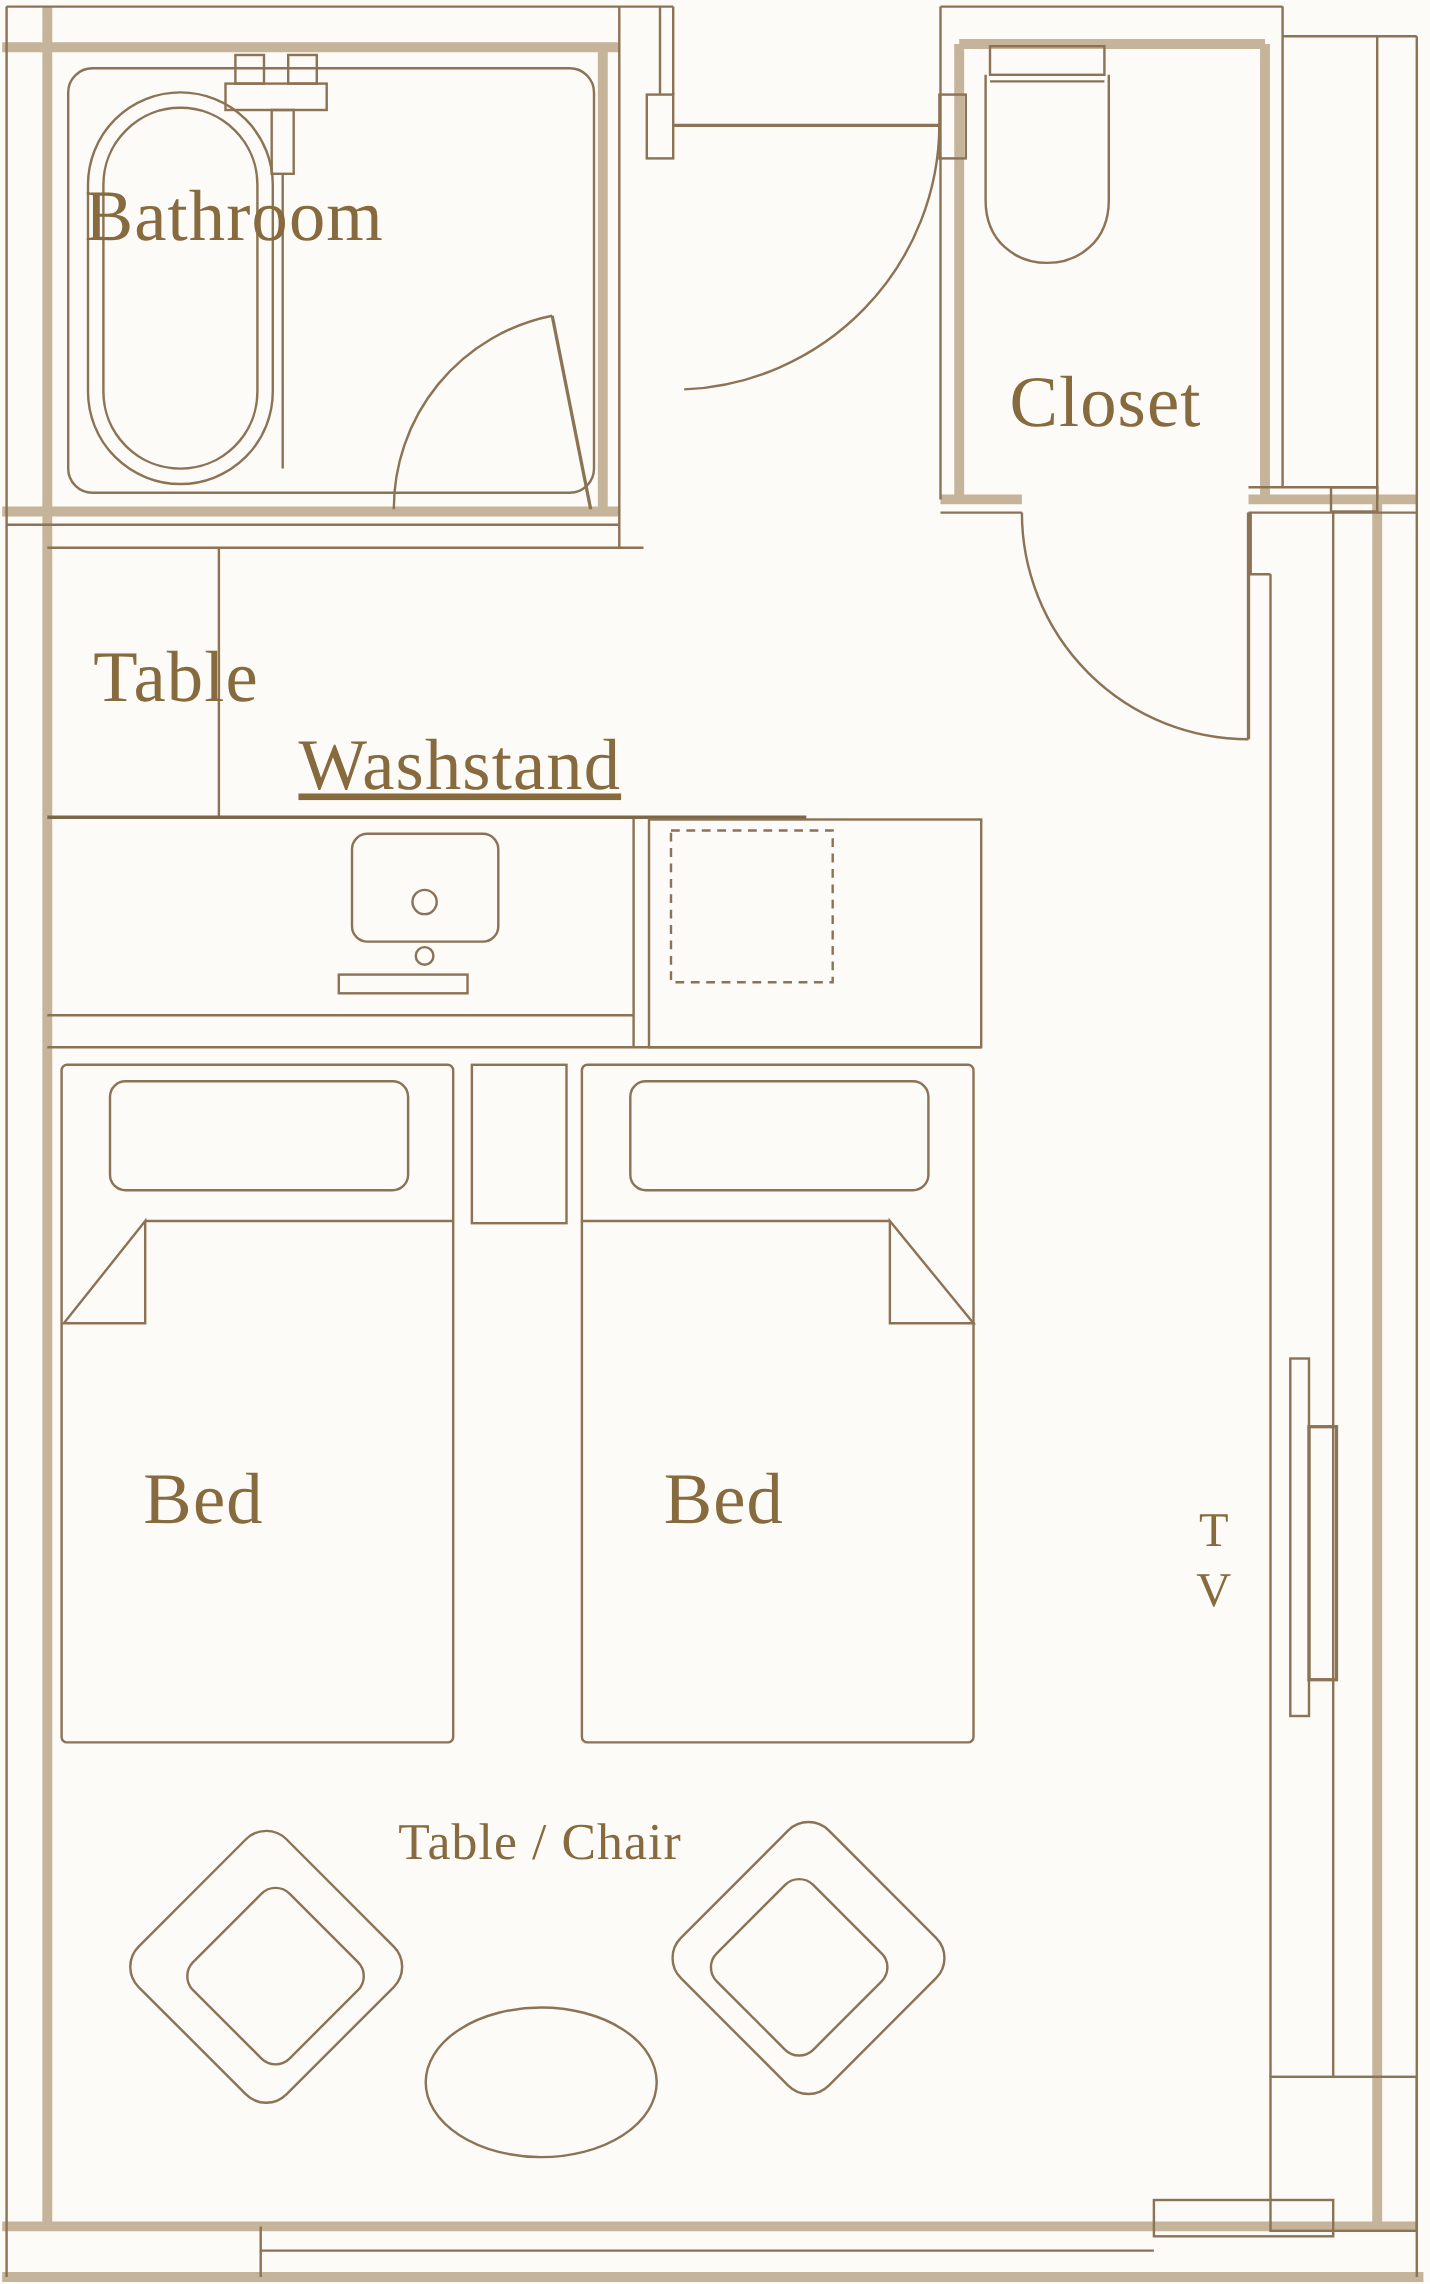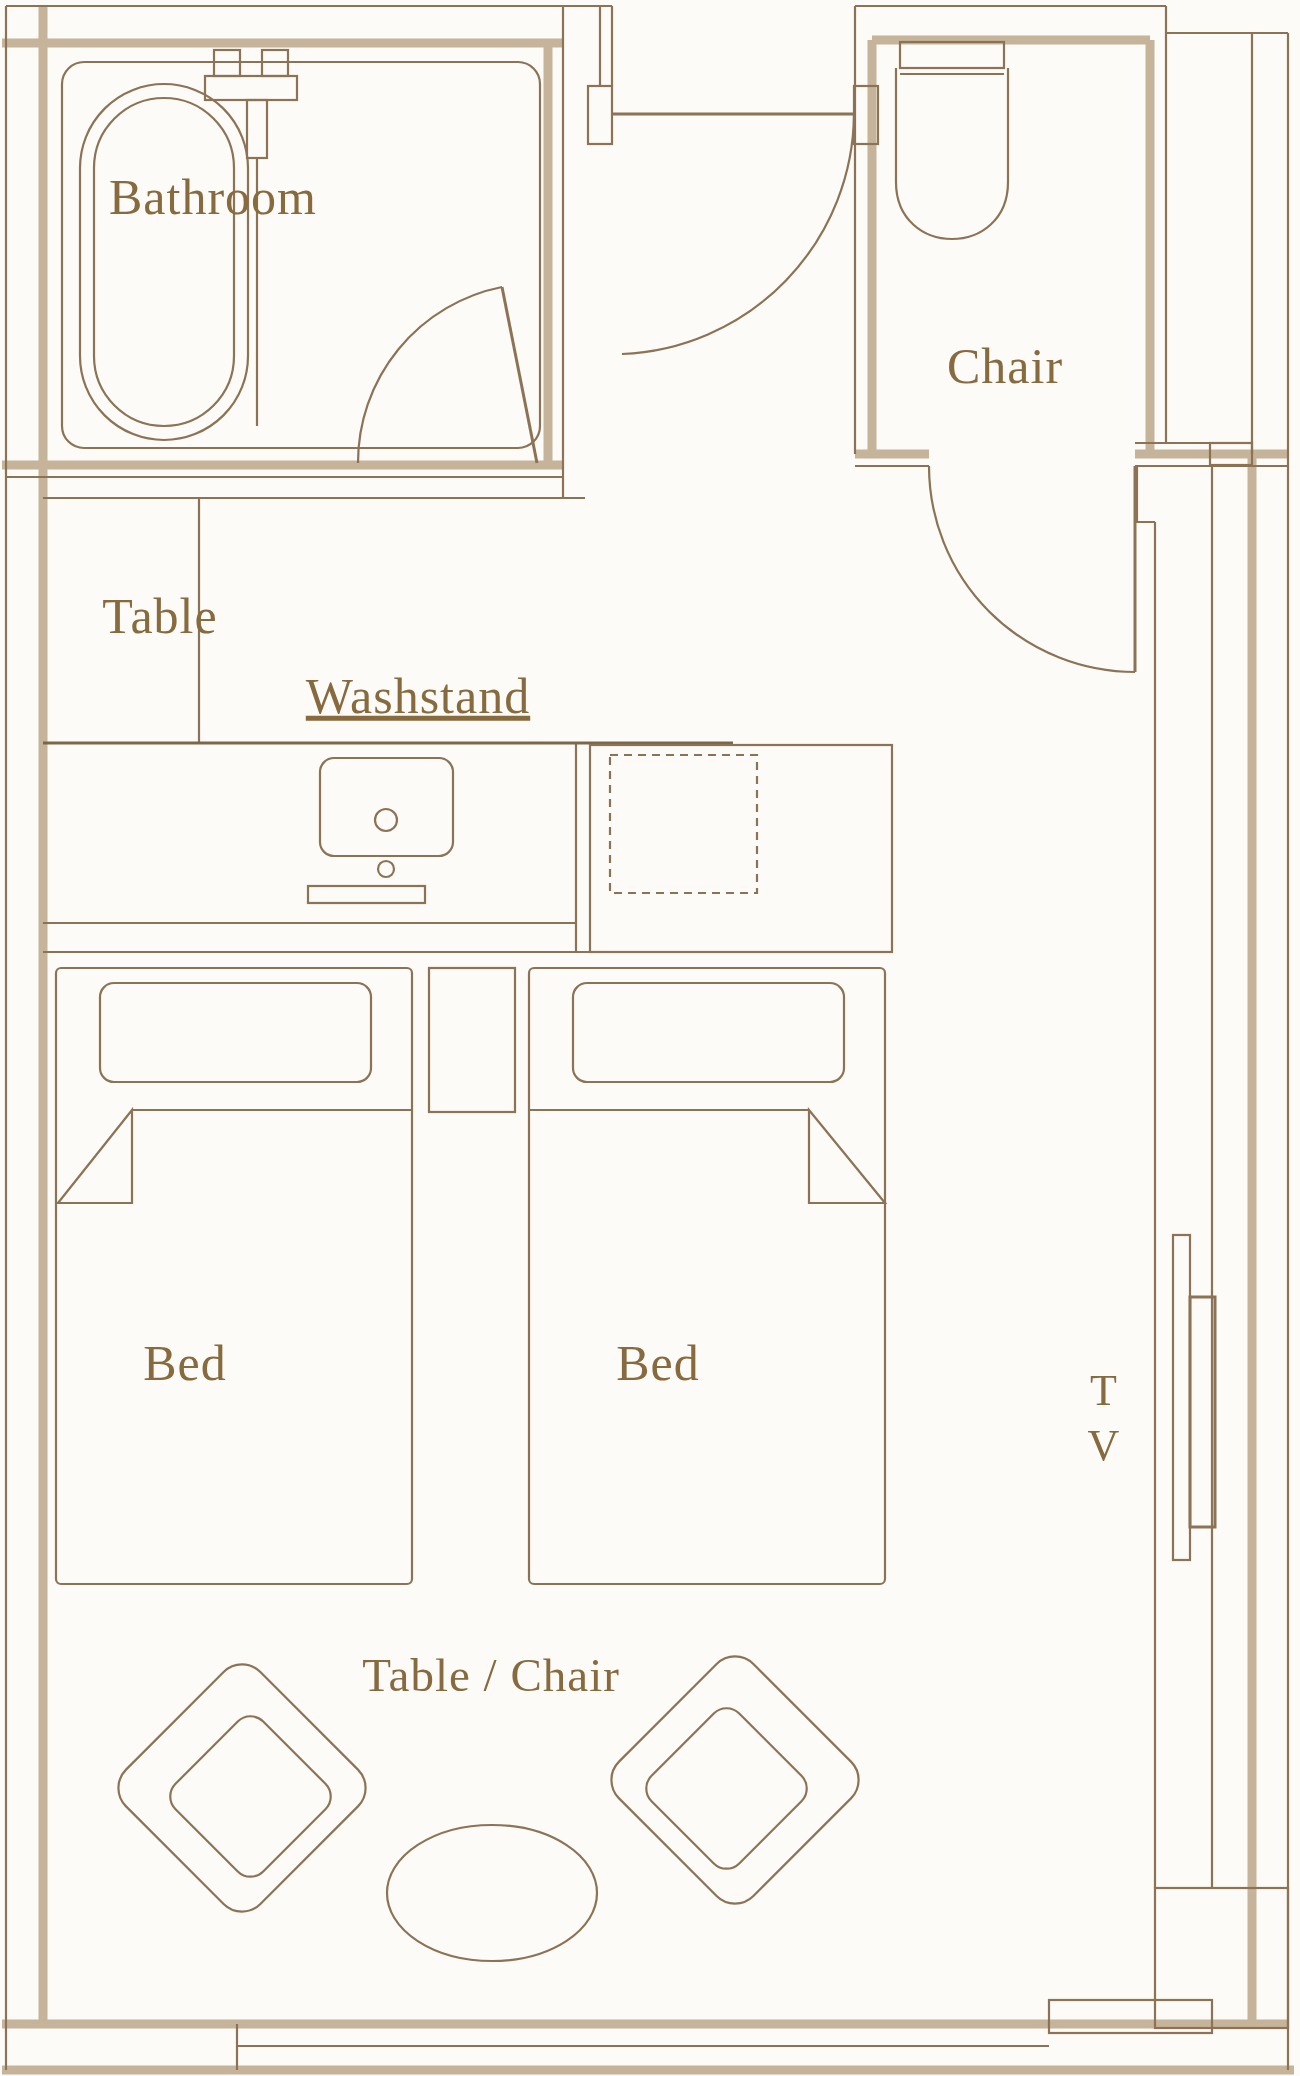--- a/index.html
+++ b/index.html
@@ -8,21 +8,21 @@
     width:1300px;height:2076px;
     background:#fcfbf7;
     font-family:"Liberation Serif","DejaVu Serif",serif;
     overflow:hidden;
   }
   #plan svg{position:absolute;left:0;top:0;width:100%;height:100%;}
   .lbl{
     position:absolute;
     transform:translate(-50%,-50%);
     color:#876a3e;
-    font-size:50px;
+    font-size:66px;
     letter-spacing:1px;
     white-space:nowrap;
     line-height:1.05;
   }
   .lbl.small{font-size:47px;}
   .lbl.tv{font-size:44px;text-align:center;line-height:1.25;}
   .lbl.tv span{display:block;}
 </style>
 </head>
 <body>
@@ -154,21 +154,21 @@
       <rect x="-50" y="-62" width="124" height="124" rx="18"></rect>
     </g>
     <g stroke="#8c7355" stroke-width="2.2" fill="none" transform="translate(735,1780) rotate(45)">
       <rect x="-95" y="-95" width="190" height="190" rx="26"></rect>
       <rect x="-62" y="-50" width="124" height="124" rx="18"></rect>
     </g>
     <ellipse cx="492" cy="1893" rx="105" ry="68" stroke="#8c7355" stroke-width="2.2" fill="none"></ellipse>
   </svg>
 
   <div class="lbl" style="left:213px;top:197px;">Bathroom</div>
-  <div class="lbl" style="left:1005px;top:366px;">Chair</div>
+  <div class="lbl" style="left:1005px;top:366px;">Closet</div>
   <div class="lbl" style="left:160px;top:616px;">Table</div>
   <div class="lbl" style="left:418px;top:696px;text-decoration:underline;">Washstand</div>
   <div class="lbl" style="left:185px;top:1363px;">Bed</div>
   <div class="lbl" style="left:658px;top:1363px;">Bed</div>
   <div class="lbl small" style="left:491px;top:1676px;">Table / Chair</div>
   <div class="lbl tv" style="left:1104px;top:1418px;">
     <span>T</span>
     <span>V</span>
   </div>
 

